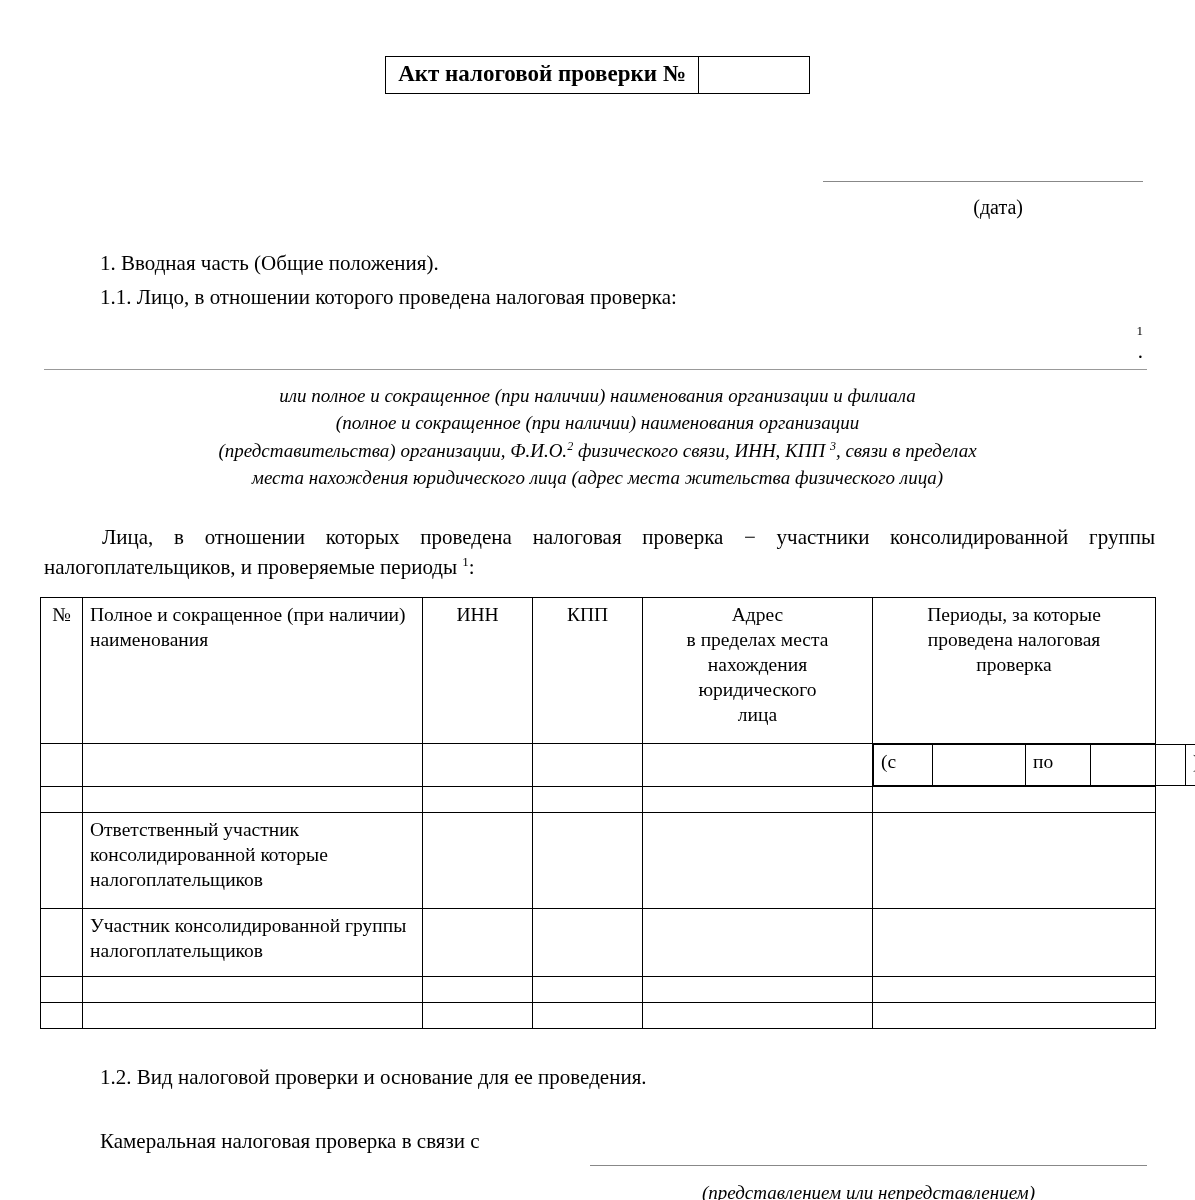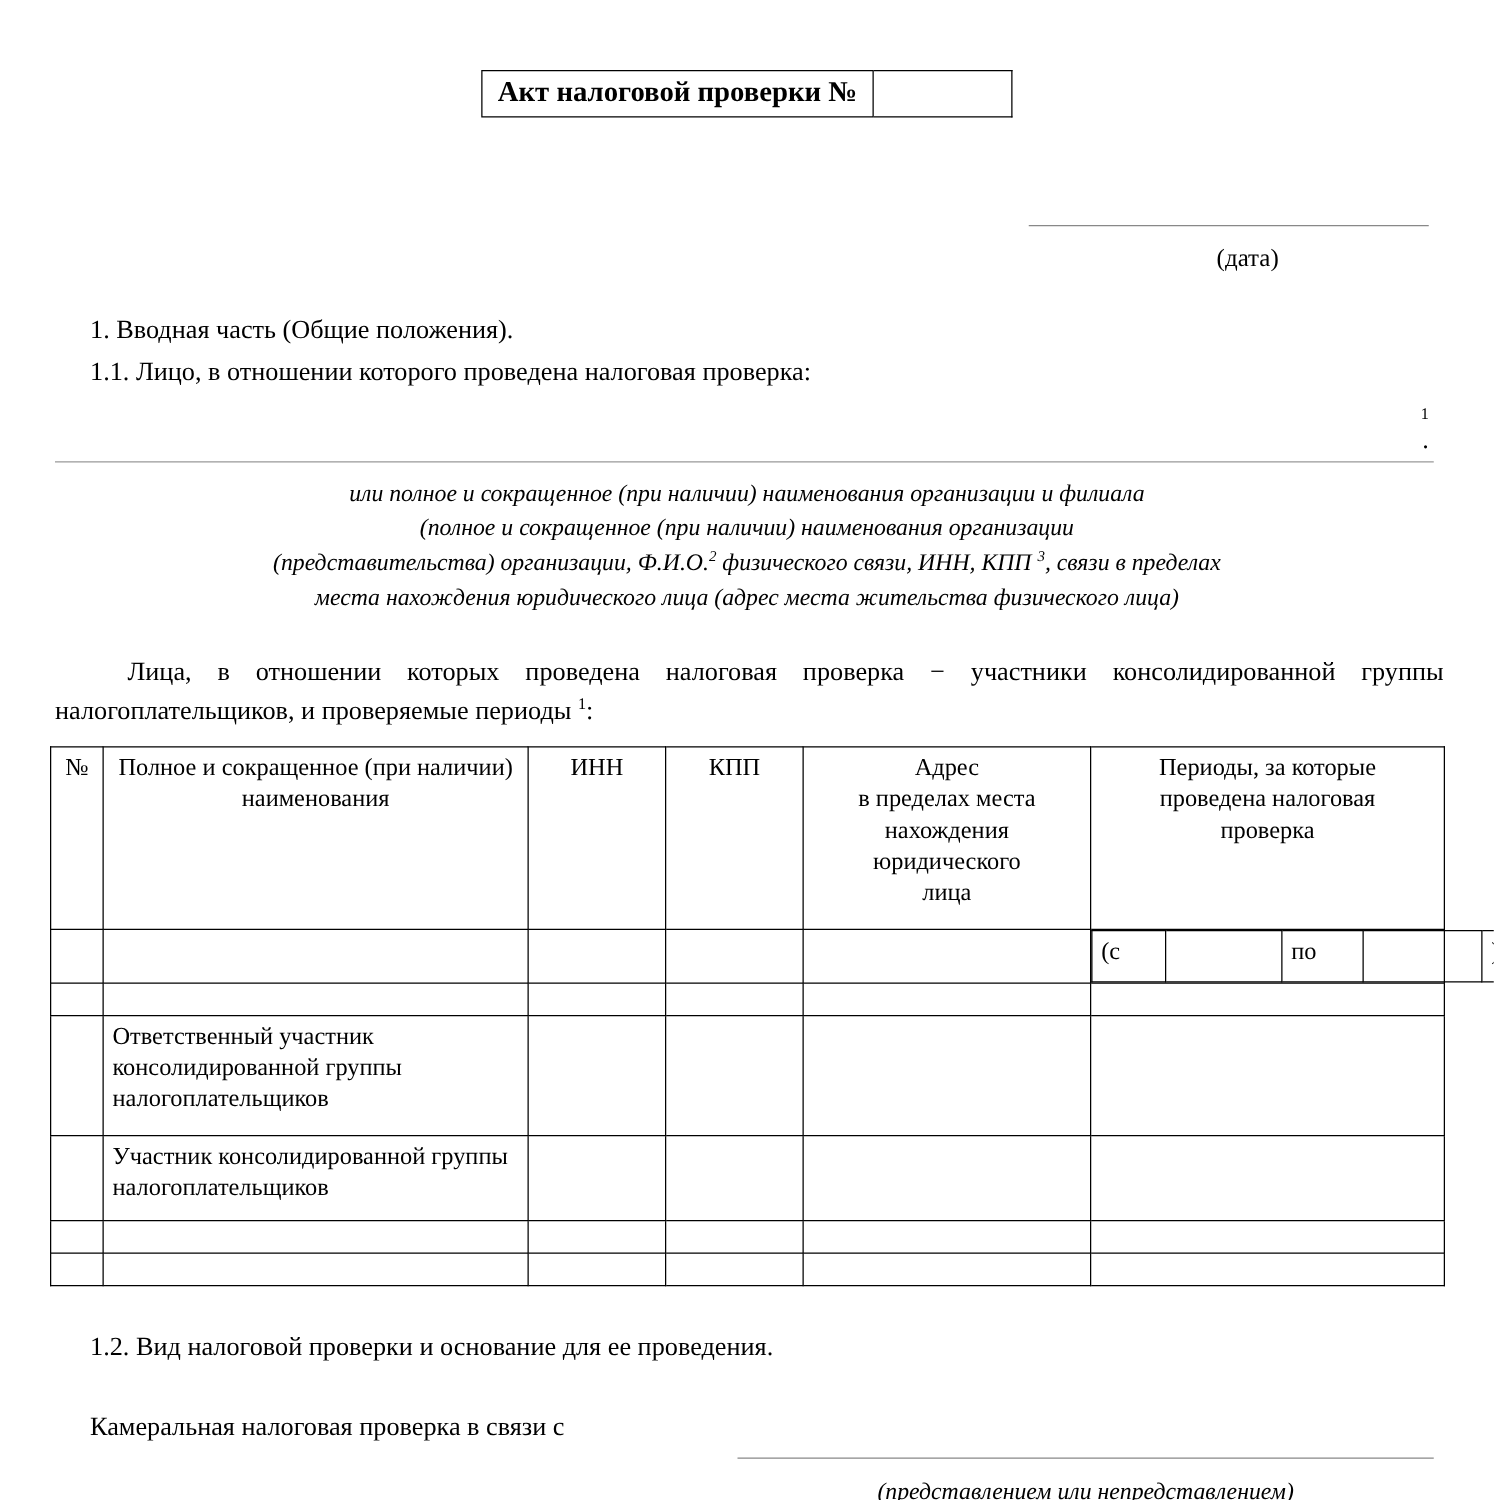--- a/index.html
+++ b/index.html
@@ -60,21 +60,21 @@
     font-size: 20px;
     margin-top: 10px;
     padding-right: 120px;
     text-align: right;
   }
 
   
   .para {
     font-size: 21px;
     line-height: 1.42;
-    margin-left: 72px;
+    margin-left: 100px;
     margin-right: 48px;
   }
   .p1 { margin-top: 30px; }
   .p2 { margin-top: 4px; }
 
   .sup-right {
     margin-top: 10px;
     margin-right: 52px;
     text-align: right;
     font-size: 13px;
@@ -226,21 +226,21 @@
       <col class="c-num">
         <col class="c-name">
         <col class="c-inn">
         <col class="c-kpp">
         <col class="c-addr">
         <col class="c-per">
     </colgroup>
     <thead>
       <tr>
         <th class="hdr-cell">№</th>
-        <th class="hdr-cell" style="text-align:center">Полное и сокращенное (при наличии) наименования</th>
+        <th class="hdr-cell" style="text-align:left">Полное и сокращенное (при наличии) наименования</th>
         <th class="hdr-cell">ИНН</th>
         <th class="hdr-cell">КПП</th>
         <th class="hdr-cell">
           <div>Адрес</div>
           <div>в пределах места</div>
           <div>нахождения</div>
           <div>юридического</div>
           <div>лица</div>
         </th>
         <th class="hdr-cell">
@@ -277,21 +277,21 @@
         <td></td>
         <td></td>
         <td></td>
         <td></td>
         <td></td>
         <td></td>
       </tr>
 
       <tr class="row-md">
         <td></td>
-        <td>Ответственный участник консолидированной группы налогоплательщиков</td>
+        <td>Ответственный участник консолидированной которые налогоплательщиков</td>
         <td></td>
         <td></td>
         <td></td>
         <td></td>
       </tr>
 
       <tr style="height:68px">
         <td></td>
         <td>Участник консолидированной группы налогоплательщиков</td>
         <td></td>

